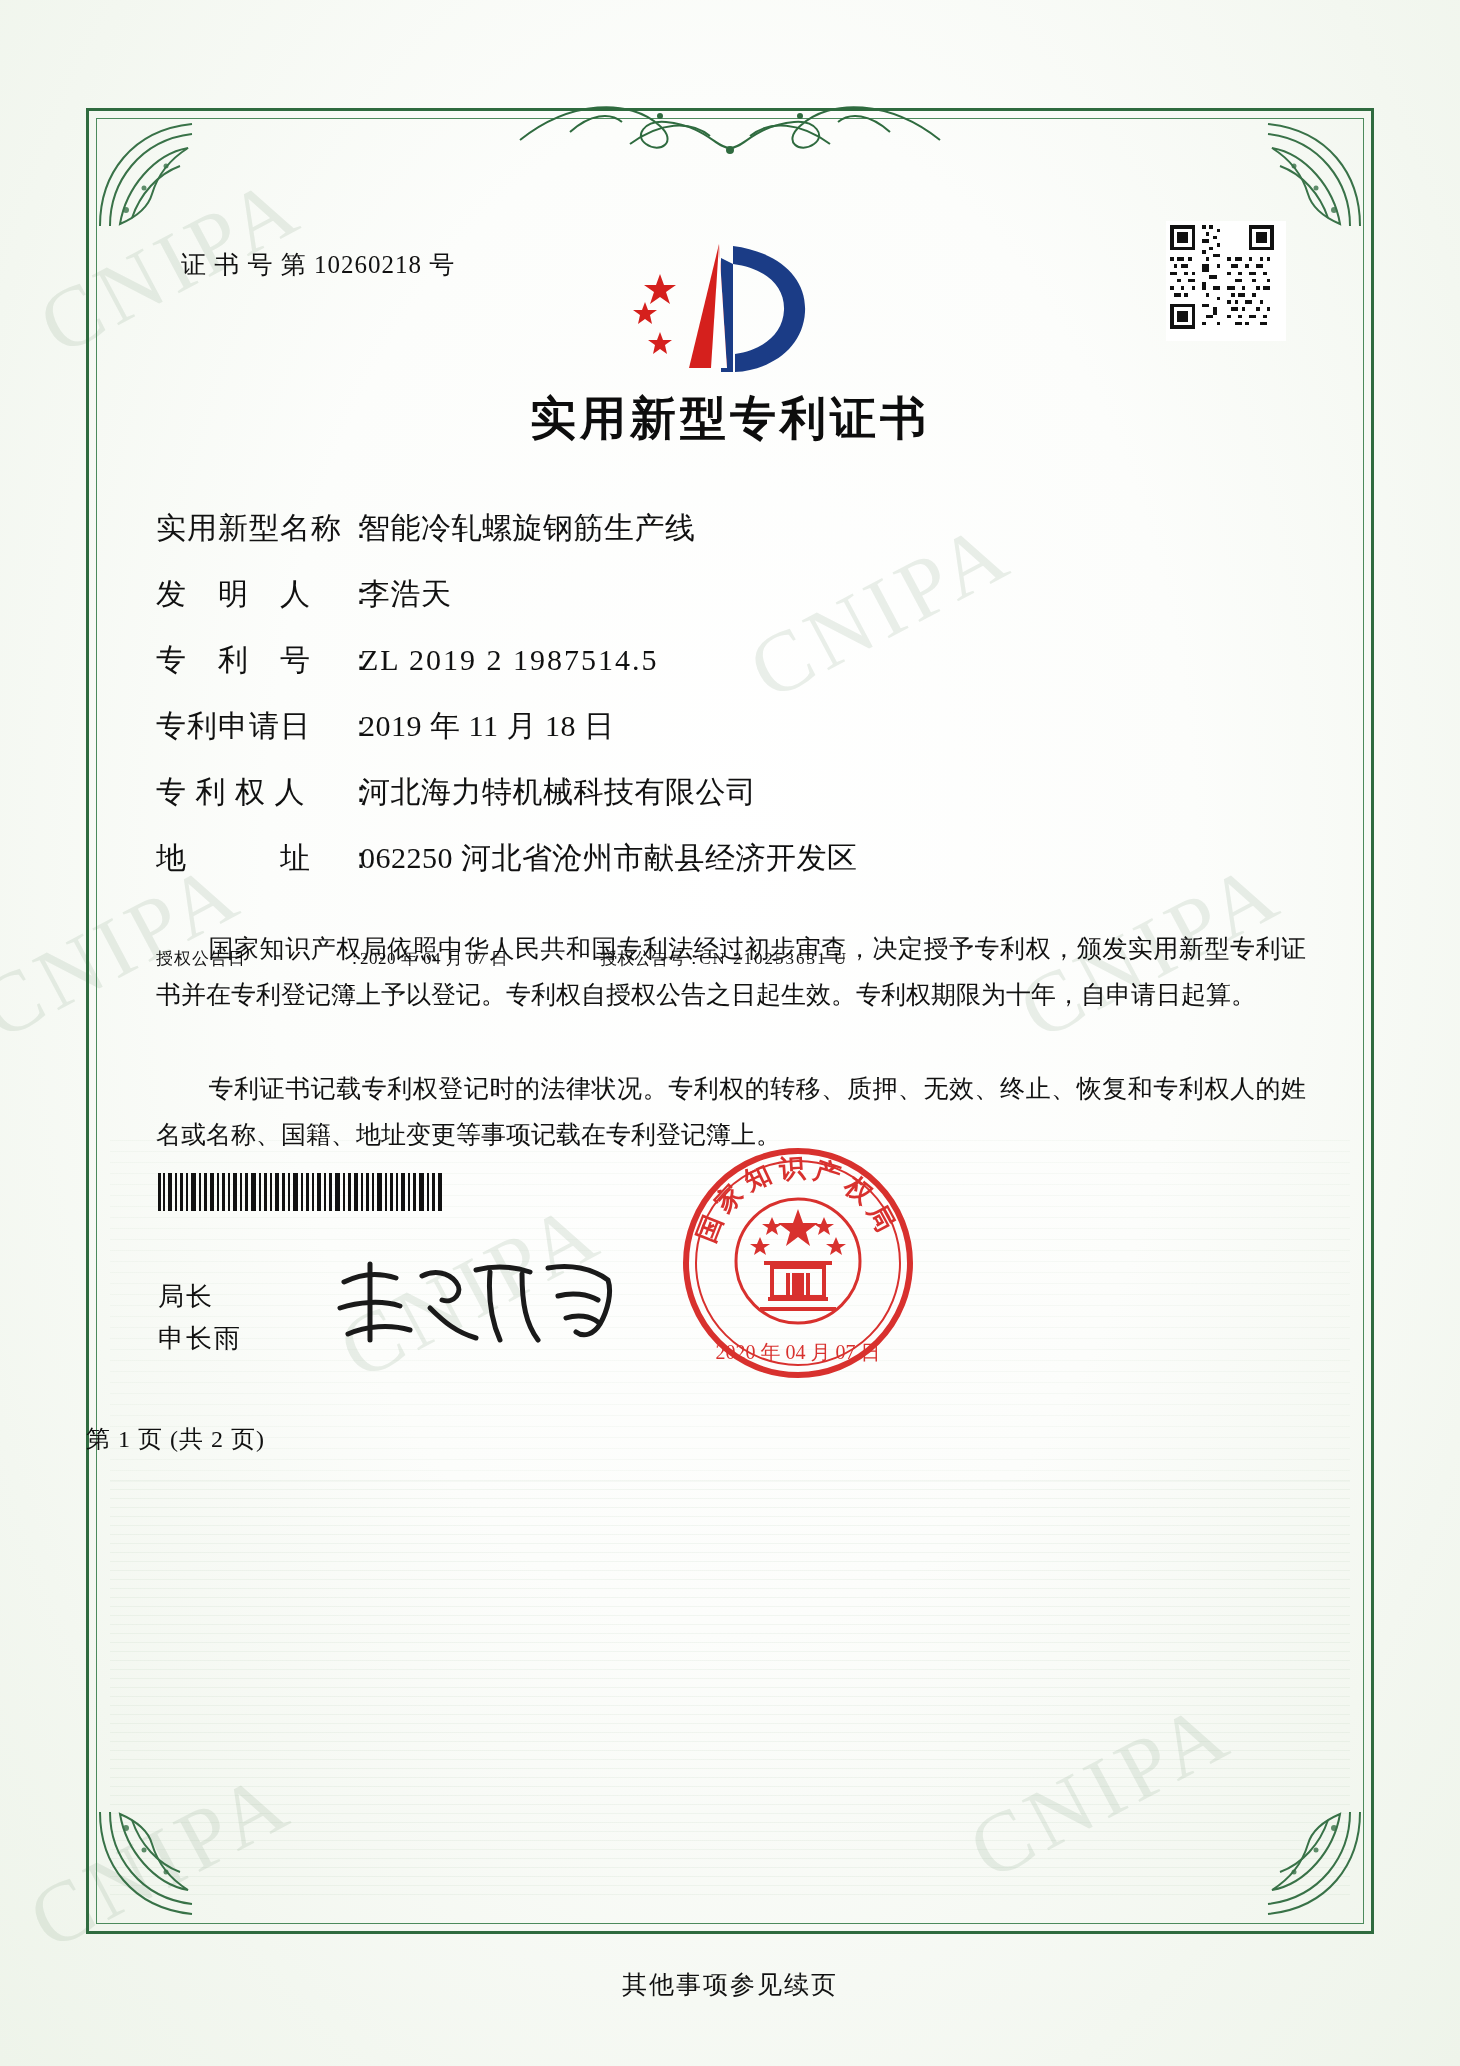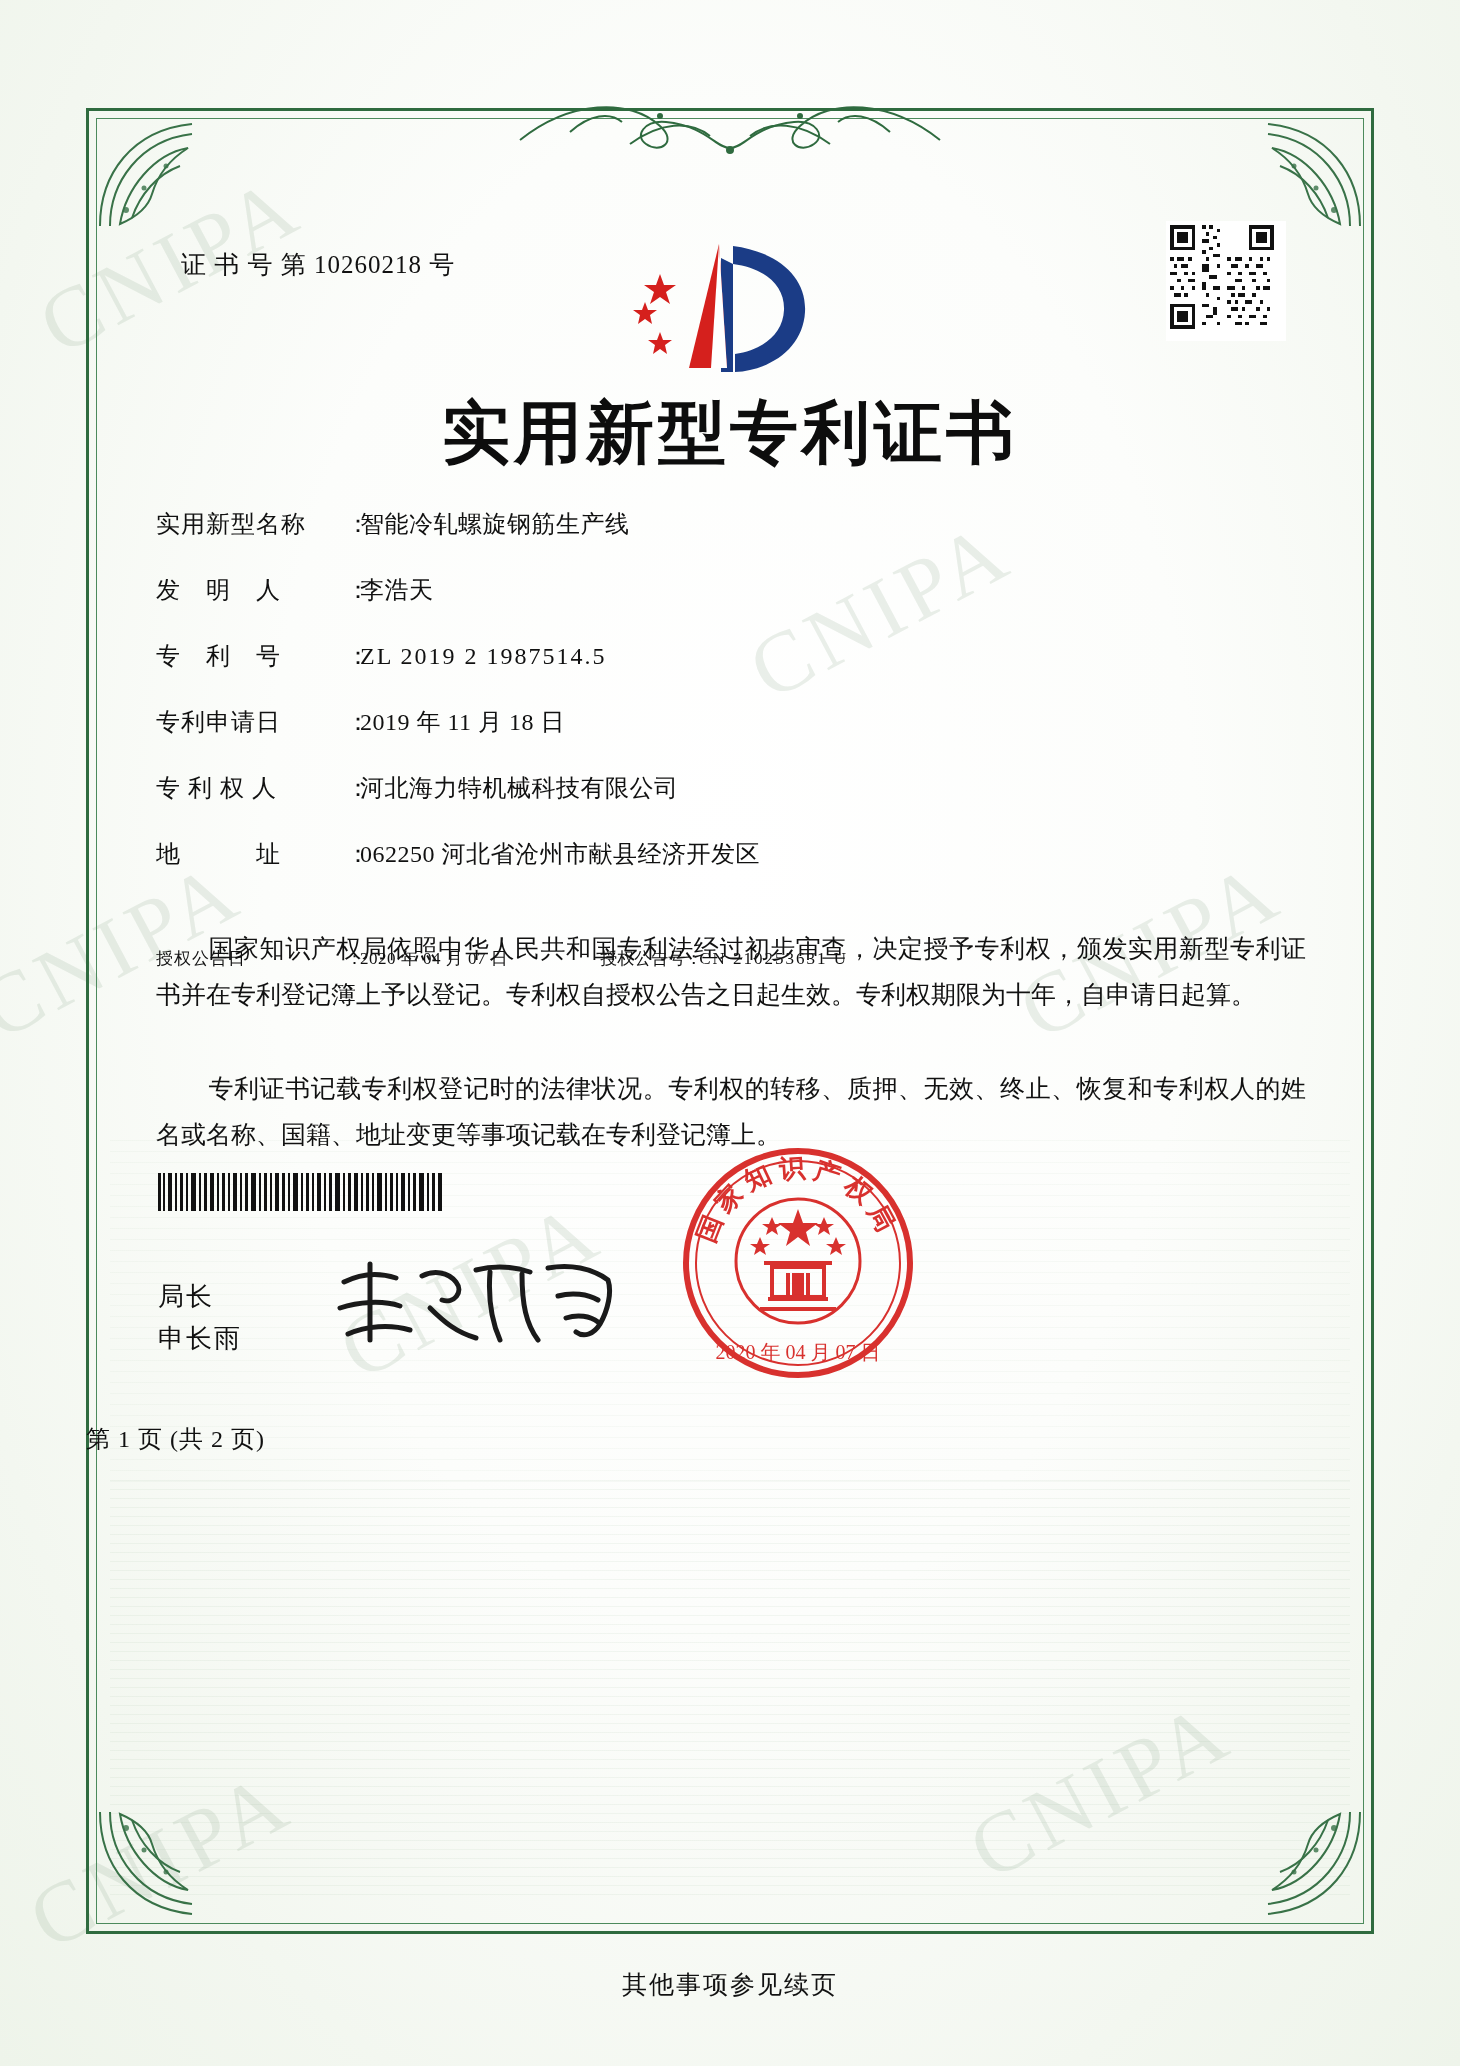--- a/index.html
+++ b/index.html
@@ -138,39 +138,39 @@
     transform: translateX(-50%);
     width: 230px;
     height: 150px;
   }
 
   .main-title {
     position: absolute;
     left: 0; right: 0;
     top: 280px;
     text-align: center;
-    font-size: 68px;
+    font-size: 46px;
     font-weight: bold;
     letter-spacing: 4px;
     color: #0d0d0d;
     font-family: "Liberation Serif", "DejaVu Serif", serif;
   }
 
   .fields {
     position: absolute;
     left: 70px;
     top: 400px;
     width: 1150px;
   }
   .field-row {
     display: flex;
     align-items: baseline;
     margin-bottom: 0;
     height: 66px;
-    font-size: 24px;
+    font-size: 30px;
     color: #111;
   }
   .f-label {
     width: 190px;
     flex: none;
     letter-spacing: 1px;
     white-space: nowrap;
   }
   .f-colon { width: 14px; flex: none; }
   .f-value {

